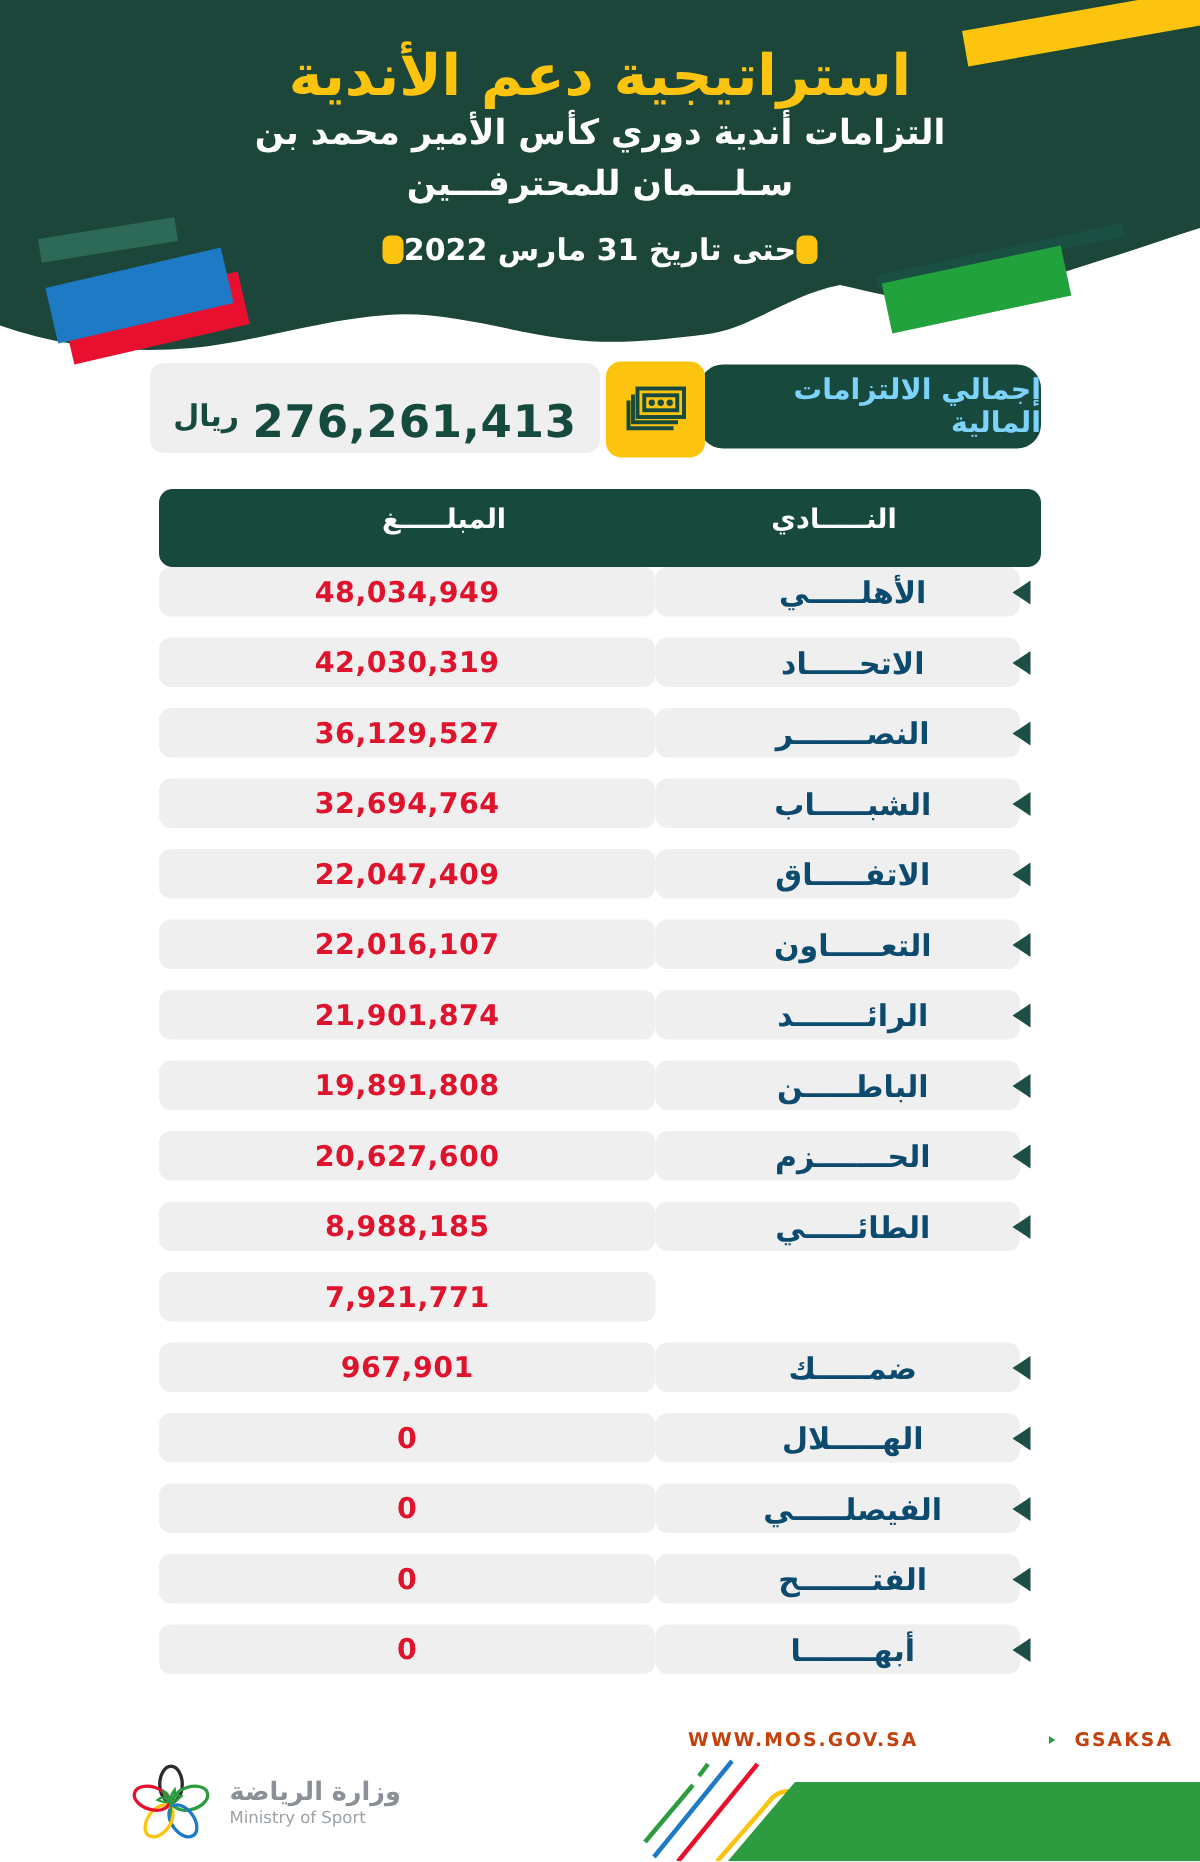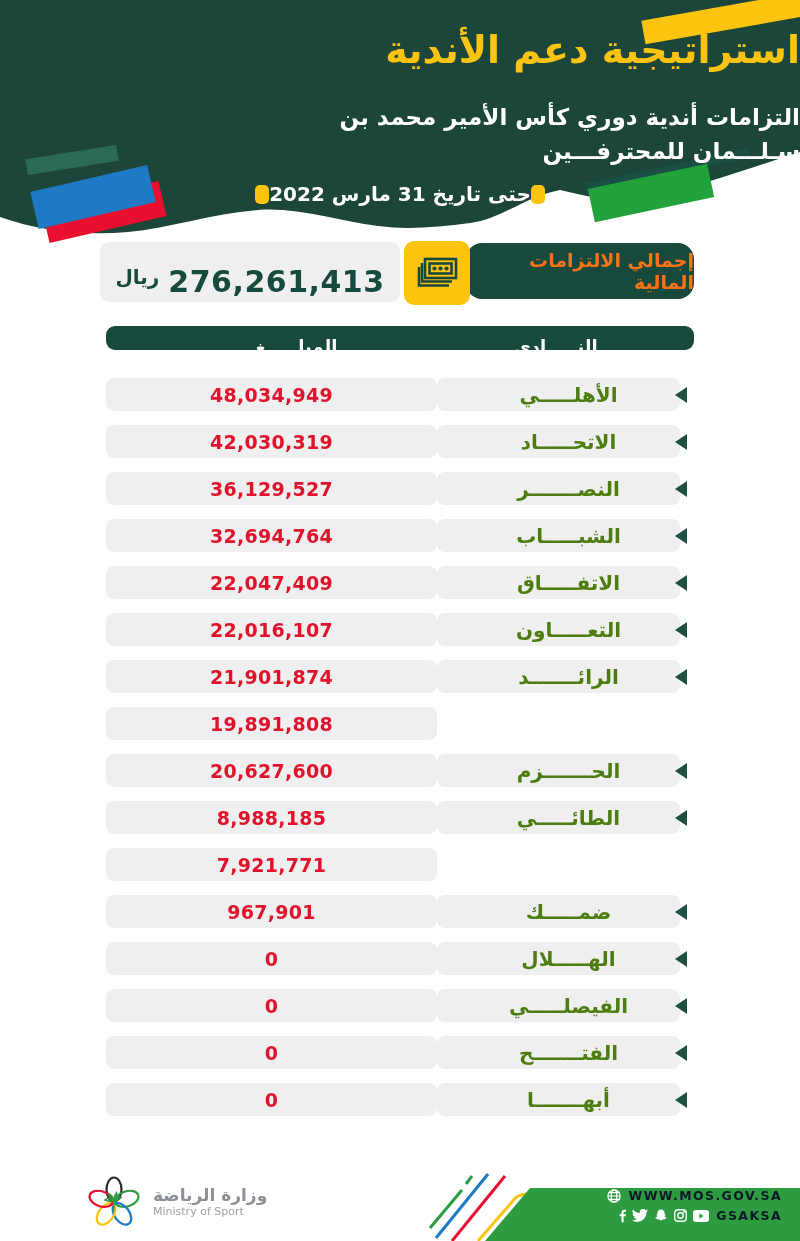--- a/index.html
+++ b/index.html
@@ -10,65 +10,65 @@
   }
   
   .header-wave{position:absolute;top:0;left:0;z-index:0;}
   .stripe{position:absolute;z-index:1;}
   #stripe-teal{left:26px;top:152px;width:92px;height:16px;background:#2c6a57;transform:rotate(-9deg);}
   #stripe-red-left{left:44px;top:194px;width:120px;height:36px;background:#e8102e;transform:rotate(-13deg);}
   #stripe-blue{left:33px;top:178px;width:120px;height:38px;background:#1e7ac4;transform:rotate(-13deg);}
   #stripe-darkteal-right{left:583px;top:166px;width:168px;height:9px;background:#1a4f44;transform:rotate(-12deg);}
   #stripe-green-right{left:590px;top:176px;width:122px;height:34px;background:#22a23d;transform:rotate(-12deg);}
   #stripe-yellow-top{left:642px;top:4px;width:190px;height:24px;background:#fcc40e;transform:rotate(-10deg);}
-  .header-text{position:absolute;top:0;left:0;width:800px;z-index:2;text-align:right;color:#fff;}
+  .header-text{position:absolute;top:0;left:0;width:800px;z-index:2;text-align:center;color:#fff;}
   .main-title{margin-top:28px;font-size:38px;font-weight:bold;color:#fcc40e;direction:rtl;}
-  .subtitle{margin-top:28px;font-size:23px;font-weight:bold;line-height:34px;direction:rtl;}
+  .subtitle{margin-top:0;font-size:23px;font-weight:bold;line-height:34px;direction:rtl;}
   .date-row{margin-top:14px;display:flex;align-items:center;justify-content:center;direction:rtl;}
   .date-row .date-label{font-size:20px;font-weight:bold;color:#fff;}
   .yellow-square{display:inline-block;width:14px;height:19px;border-radius:5px;background:#fcc40e;}
   
   .total-amount-bar{
     position:absolute;left:100px;top:242px;width:300px;height:60px;background:#efeff0;border-radius:9px;
     display:flex;align-items:center;justify-content:center;gap:9px;direction:rtl;color:#174a3e;
   }
   .total-amount-bar .value{font-size:30px;font-weight:bold;letter-spacing:0.5px;margin-top:19px;}
   .total-amount-bar .currency{font-size:20px;font-weight:bold;margin-top:10px;}
   .total-icon-box{
     position:absolute;left:404px;top:241px;width:66px;height:64px;background:#fcc40e;border-radius:10px;
     display:flex;align-items:center;justify-content:center;z-index:3;
   }
   .total-label-pill{
     position:absolute;left:466px;top:243px;width:228px;height:56px;background:#17493d;border-radius:16px;
     display:flex;align-items:center;justify-content:center;direction:rtl;z-index:2;
   }
-  .total-label-pill span{color:#f97316;font-size:19px;font-weight:bold;}
+  .total-label-pill span{color:#7dd3fc;font-size:19px;font-weight:bold;}
   
   .table-header{
-    position:absolute;left:106px;top:326px;width:588px;height:24px;background:#17493d;border-radius:9px;z-index:2;
+    position:absolute;left:106px;top:326px;width:588px;height:52px;background:#17493d;border-radius:9px;z-index:2;
   }
   .table-header .col-label{position:absolute;top:0;height:40px;display:flex;align-items:center;justify-content:center;
     color:#fff;font-size:18px;font-weight:bold;direction:rtl;}
   .table-header .amount-col{left:40px;width:300px;}
   .table-header .club-col{left:300px;width:300px;}
   .rows{position:absolute;left:0;top:378px;width:800px;}
   .row{position:relative;height:33px;margin-bottom:14px;}
   .cell{position:absolute;top:0;height:33px;background:#efeff0;border-radius:8px;
     display:flex;align-items:center;justify-content:center;}
   .cell.amount{left:106px;width:331px;color:#e0132d;font-size:19px;font-weight:bold;letter-spacing:0.3px;}
-  .cell.club{left:437px;width:243px;color:#4d7c0f;font-size:20px;font-weight:bold;direction:rtl;padding-left:20px;}
+  .cell.club{left:437px;width:243px;color:#0c4a6e;font-size:20px;font-weight:bold;direction:rtl;padding-left:20px;}
   .tri{position:absolute;right:-7px;top:50%;transform:translateY(-50%);width:0;height:0;
     border-top:8px solid transparent;border-bottom:8px solid transparent;border-right:12px solid #1d4f44;}
   
   .footer-logo{position:absolute;left:85px;top:1172px;display:flex;align-items:center;gap:10px;z-index:2;}
   .footer-logo .logo-texts{display:flex;flex-direction:column;direction:rtl;text-align:right;justify-content:center;}
   .footer-logo .ar{font-size:17px;font-weight:bold;color:#8a9096;}
   .footer-logo .en{font-size:11px;color:#9ba1a6;direction:ltr;text-align:left;}
   .footer-art{position:absolute;left:400px;top:1160px;z-index:1;}
-  .footer-links{position:absolute;right:18px;top:1188px;z-index:2;display:flex;flex-direction:column;align-items:flex-end;gap:5px;color:#0f172a;}
+  .footer-links{position:absolute;right:18px;top:1152px;z-index:2;display:flex;flex-direction:row;align-items:flex-end;gap:5px;color:#c2410c;}
   .footer-links .line{display:flex;align-items:center;gap:7px;font-size:12.5px;font-weight:bold;letter-spacing:1.4px;}
   .footer-links .icons{display:flex;align-items:center;gap:6px;}
 </style>
 </head>
 <body>
 
 <div class="canvas">
 
   <svg class="header-wave" width="800" height="250" viewBox="0 0 800 250">
     <path fill="#1c4639" d="M0,0 H800 V152
@@ -168,20 +168,24 @@
         <div class="cell amount">22,016,107</div>
       </div>
       <div class="row">
         <div class="cell club">
           <span>الرائـــــــد</span>
           <span class="tri"></span>
         </div>
         <div class="cell amount">21,901,874</div>
       </div>
       <div class="row">
+        <div class="cell club">
+          <span>الباطـــــن</span>
+          <span class="tri"></span>
+        </div>
         <div class="cell amount">19,891,808</div>
       </div>
       <div class="row">
         <div class="cell club">
           <span>الحـــــــزم</span>
           <span class="tri"></span>
         </div>
         <div class="cell amount">20,627,600</div>
       </div>
       <div class="row">

